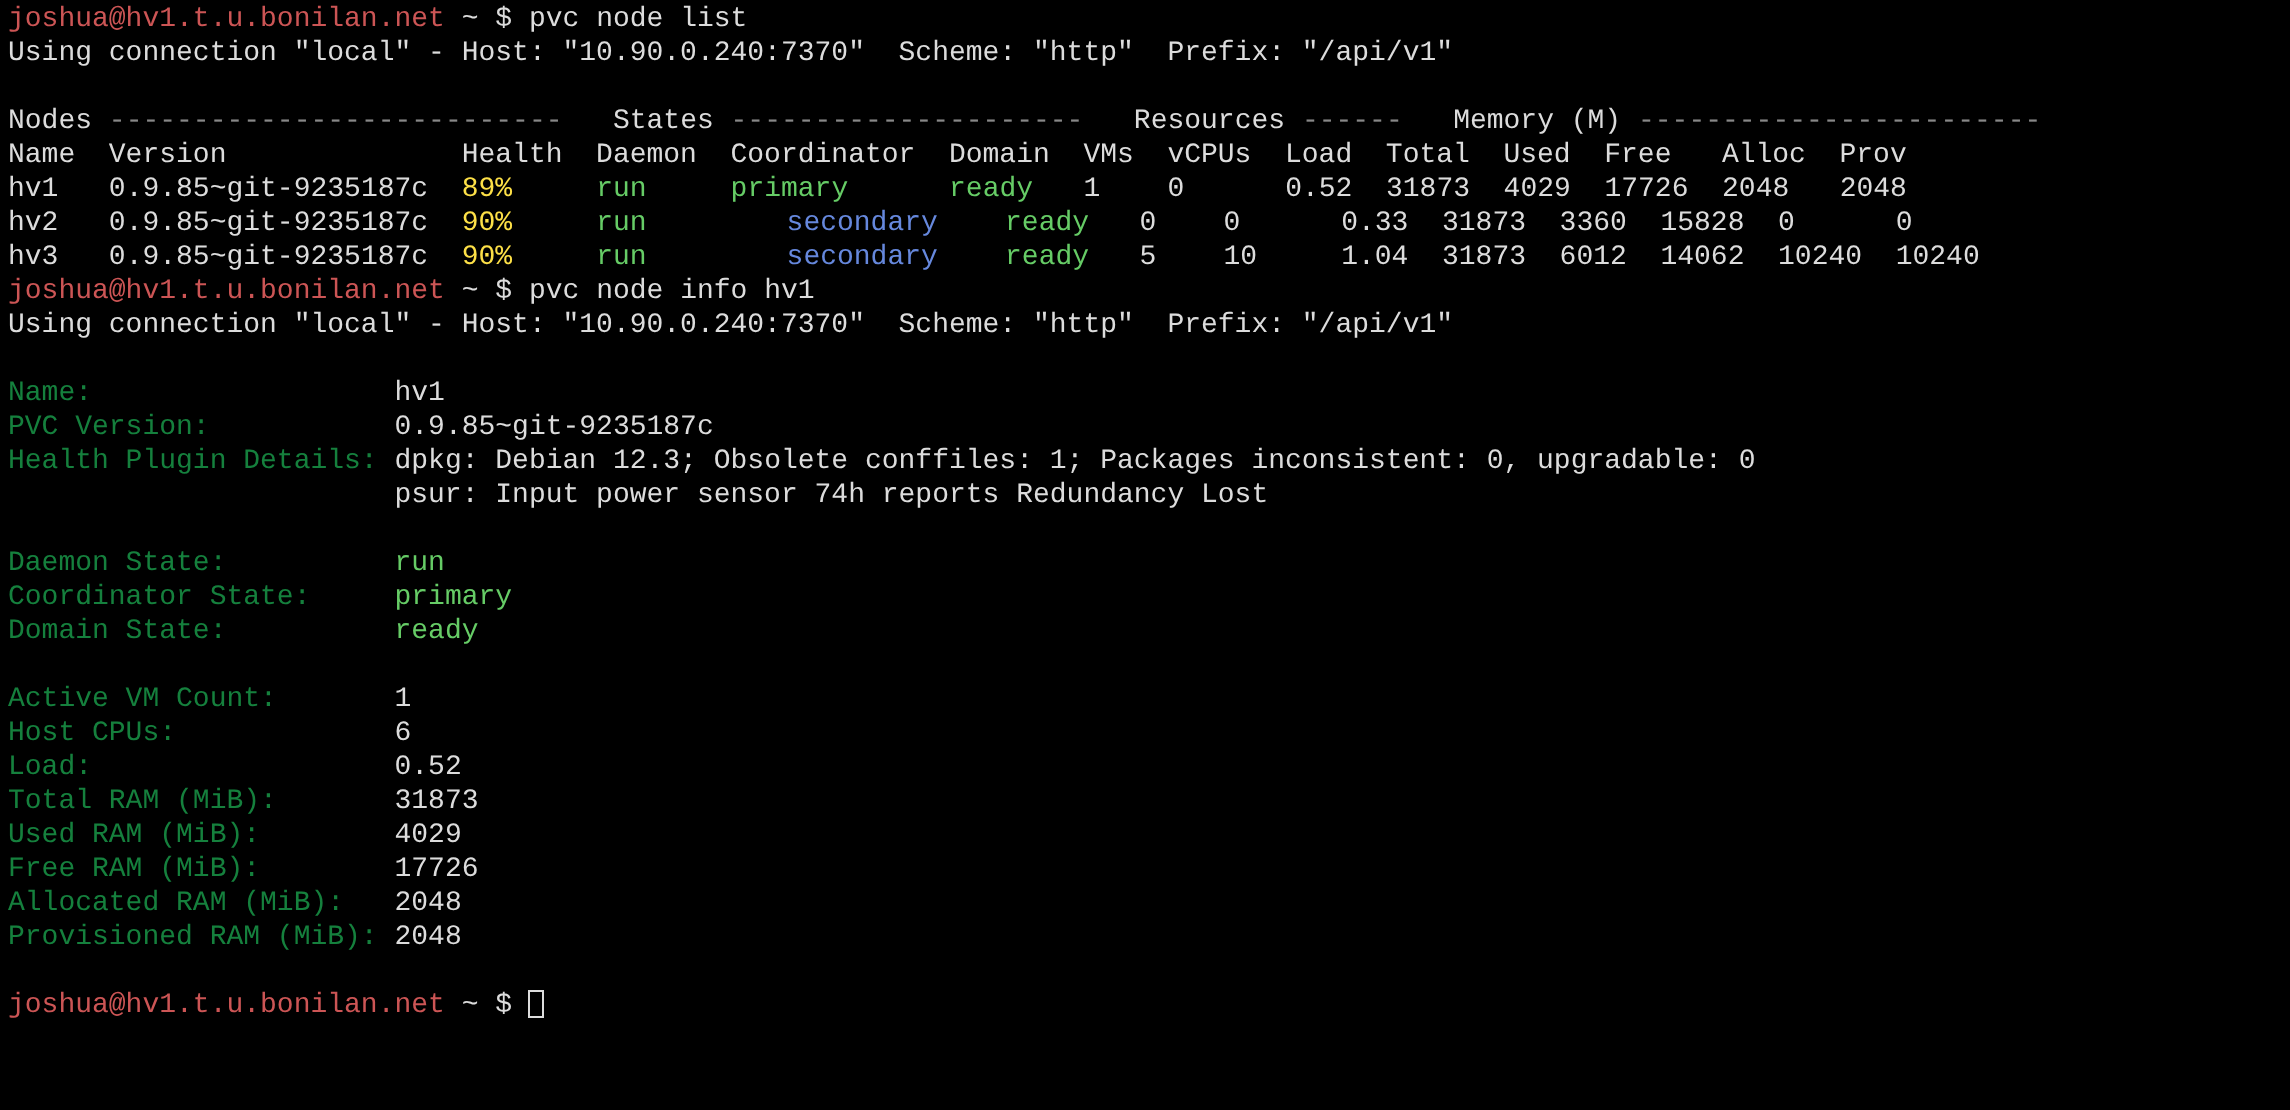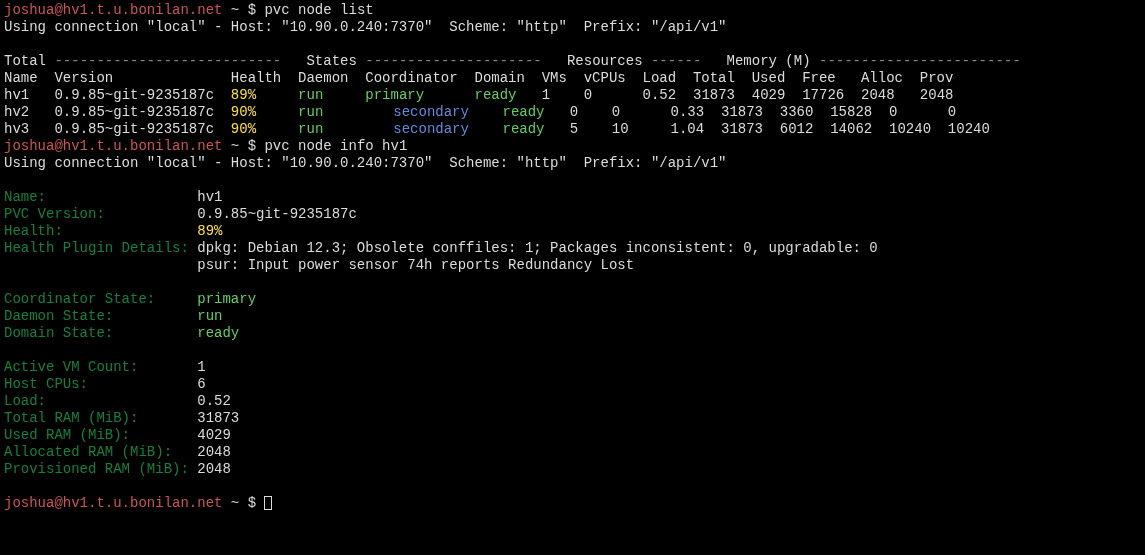--- a/index.html
+++ b/index.html
@@ -39,40 +39,40 @@
     }
     .spacer { height: 17px; }
   </style>
 </head>
 <body>
 
 <div id="root">
     <div class="line"><span class="red bold">joshua@hv1.t.u.bonilan.net</span><span class="white"> </span><span class="white bold">~</span><span class="white"> </span><span class="white bold">$</span><span class="white"> pvc node list</span></div>
     <div class="line white">Using connection "local" - Host: "10.90.0.240:7370"  Scheme: "http"  Prefix: "/api/v1"</div>
     <div class="spacer"></div>
-    <div class="line"><span class="white bold">Total </span><span class="gray">---------------------------   </span><span class="white bold">States </span><span class="gray">---------------------   </span><span class="white bold">Resources </span><span class="gray">------   </span><span class="white bold">Memory (M) </span><span class="gray">------------------------</span></div>
+    <div class="line"><span class="white bold">Nodes </span><span class="gray">---------------------------   </span><span class="white bold">States </span><span class="gray">---------------------   </span><span class="white bold">Resources </span><span class="gray">------   </span><span class="white bold">Memory (M) </span><span class="gray">------------------------</span></div>
     <div class="line white bold">Name  Version              Health  Daemon  Coordinator  Domain  VMs  vCPUs  Load  Total  Used  Free   Alloc  Prov</div>
     <div class="line"><span class="white">hv1   </span><span class="white">0.9.85~git-9235187c  </span><span class="yellow">89%     </span><span class="green">run     </span><span class="green">primary      </span><span class="green">ready   </span><span class="white">1    </span><span class="white">0      </span><span class="white">0.52  </span><span class="white">31873  </span><span class="white">4029  </span><span class="white">17726  </span><span class="white">2048   </span><span class="white">2048</span></div>
     <div class="line"><span class="white">hv2   </span><span class="white">0.9.85~git-9235187c  </span><span class="yellow">90%     </span><span class="green">run     </span><span class="blue">secondary    </span><span class="green">ready   </span><span class="white">0    </span><span class="white">0      </span><span class="white">0.33  </span><span class="white">31873  </span><span class="white">3360  </span><span class="white">15828  </span><span class="white">0      </span><span class="white">0</span></div>
     <div class="line"><span class="white">hv3   </span><span class="white">0.9.85~git-9235187c  </span><span class="yellow">90%     </span><span class="green">run     </span><span class="blue">secondary    </span><span class="green">ready   </span><span class="white">5    </span><span class="white">10     </span><span class="white">1.04  </span><span class="white">31873  </span><span class="white">6012  </span><span class="white">14062  </span><span class="white">10240  </span><span class="white">10240</span></div>
     <div class="line"><span class="red bold">joshua@hv1.t.u.bonilan.net</span><span class="white"> </span><span class="white bold">~</span><span class="white"> </span><span class="white bold">$</span><span class="white"> pvc node info hv1</span></div>
     <div class="line white">Using connection "local" - Host: "10.90.0.240:7370"  Scheme: "http"  Prefix: "/api/v1"</div>
     <div class="spacer"></div>
     <div class="line"><span class="purple">Name:                  </span><span class="white">hv1</span></div>
     <div class="line"><span class="purple">PVC Version:           </span><span class="white">0.9.85~git-9235187c</span></div>
-    <div class="line"><span class="purple">Health:                </span><span class="yellow">89%</span></div>
     <div class="line"><span class="purple">Health Plugin Details: </span><span class="white">dpkg: Debian 12.3; Obsolete conffiles: 1; Packages inconsistent: 0, upgradable: 0</span></div>
     <div class="line"><span class="white">                       psur: Input power sensor 74h reports Redundancy Lost</span></div>
     <div class="spacer"></div>
+    <div class="line"><span class="purple">Daemon State:          </span><span class="green">run</span></div>
     <div class="line"><span class="purple">Coordinator State:     </span><span class="green">primary</span></div>
-    <div class="line"><span class="purple">Daemon State:          </span><span class="green">run</span></div>
     <div class="line"><span class="purple">Domain State:          </span><span class="green">ready</span></div>
     <div class="spacer"></div>
     <div class="line"><span class="purple">Active VM Count:       </span><span class="white">1</span></div>
     <div class="line"><span class="purple">Host CPUs:             </span><span class="white">6</span></div>
     <div class="line"><span class="purple">Load:                  </span><span class="white">0.52</span></div>
     <div class="line"><span class="purple">Total RAM (MiB):       </span><span class="white">31873</span></div>
     <div class="line"><span class="purple">Used RAM (MiB):        </span><span class="white">4029</span></div>
+    <div class="line"><span class="purple">Free RAM (MiB):        </span><span class="white">17726</span></div>
     <div class="line"><span class="purple">Allocated RAM (MiB):   </span><span class="white">2048</span></div>
     <div class="line"><span class="purple">Provisioned RAM (MiB): </span><span class="white">2048</span></div>
     <div class="spacer"></div>
     <div class="line"><span class="red bold">joshua@hv1.t.u.bonilan.net</span><span class="white"> </span><span class="white bold">~</span><span class="white"> </span><span class="white bold">$</span> <span class="cursor"></span></div>
   </div>
 
 </body></html>

